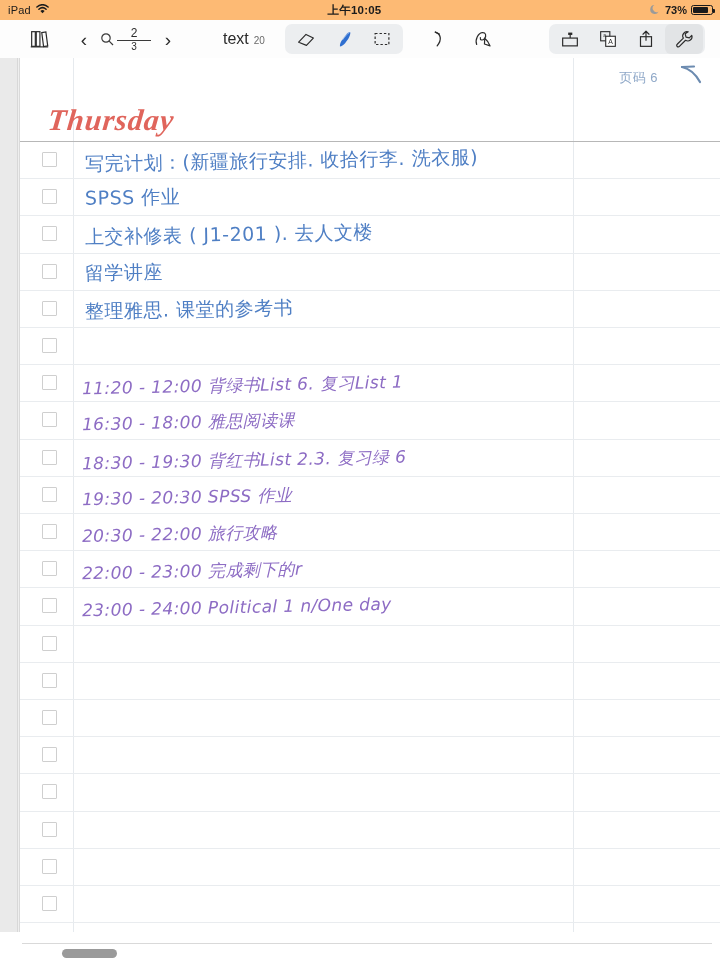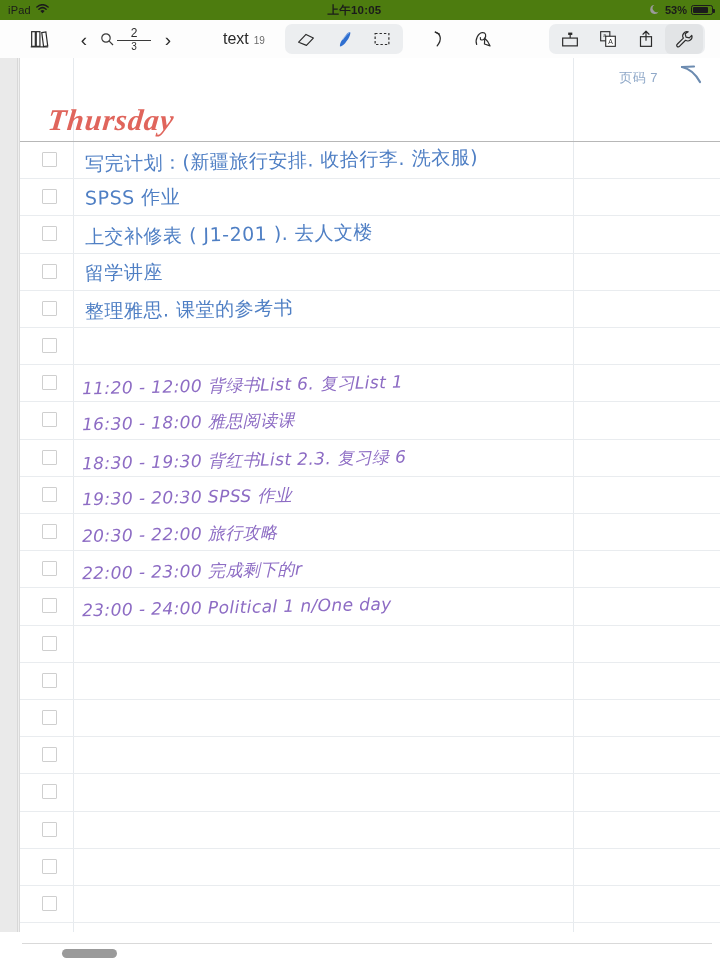--- a/index.html
+++ b/index.html
@@ -15,21 +15,21 @@
     width: 720px; height: 960px;
     background: #ffffff;
   }
 
   
   .statusbar {
     position: absolute; left: 0; top: 0;
     width: 720px; height: 20px;
     display: flex; align-items: center;
     font-size: 11px; color: #1b1b1b;
-    background: #4d7c0f;
+    background: #fdba74;
   }
   .sb-left { position: absolute; left: 8px; display: flex; align-items: center; gap: 5px; }
   .sb-device { font-size: 11px; letter-spacing: .2px; }
   .sb-wifi { display: inline-block; }
   .sb-center {
     position: absolute; left: 0; right: 11px; text-align: center;
     font-size: 11.5px; font-weight: bold; letter-spacing: .2px;
   }
   .sb-right { position: absolute; right: 7px; display: flex; align-items: center; gap: 4px; }
   .sb-moon { display: inline-block; color: #8b8b8b; }
@@ -207,21 +207,21 @@
         </svg>
       </span>
     </div>
     <div class="sb-center">上午10:05</div>
     <div class="sb-right">
       <span class="sb-moon">
         <svg width="11" height="11" viewBox="0 0 11 11">
           <path d="M8.6 7.4 A4.4 4.4 0 1 1 4.4 1.1 A3.6 3.6 0 0 0 8.6 7.4 Z" fill="#9a9a9a"></path>
         </svg>
       </span>
-      <span class="sb-batt-pct">53%</span>
+      <span class="sb-batt-pct">73%</span>
       <span class="sb-batt">
           <span class="sb-batt-fill"></span>
         </span>
     </div>
   </div>
 
   <div class="toolbar">
 
     <div class="tb-btn" style="margin-left:22px;width:34px;">
       <svg class="shelf-icon" viewBox="0 0 24 24">
@@ -247,21 +247,21 @@
         <span class="den">3</span>
       </span>
     </div>
 
     <div class="tb-btn" style="margin-left:4px;width:26px;">
       <span class="chev">›</span>
     </div>
 
     <div style="display:flex;align-items:flex-end;margin-left:42px;">
       <span class="text-label">text</span>
-      <span class="text-size">19</span>
+      <span class="text-size">20</span>
     </div>
 
     <div class="tb-group" style="margin-left:20px;">
       <div class="tb-btn">
         <svg width="22" height="22" viewBox="0 0 24 24">
           <path d="M4 15.5 L12 7 L20 11 L12.5 19 Z" fill="none" stroke="#2b2b2b" stroke-width="1.3" stroke-linejoin="round"></path>
         </svg>
       </div>
       <div class="tb-btn active-tool">
         <svg width="22" height="22" viewBox="0 0 24 24">
@@ -319,21 +319,21 @@
         </svg>
       </div>
     </div>
   </div>
 
   <div class="page-wrap">
     <div class="side-strip"></div>
 
     <div class="paper">
 
-      <div class="page-number">页码 7</div>
+      <div class="page-number">页码 6</div>
 
       <svg class="corner-mark" viewBox="0 0 26 22">
         <path d="M2 3 C9 4.5 15 9 20 18" fill="none" stroke="#6c8bb0" stroke-width="2.2" stroke-linecap="round"></path>
         <path d="M2 3 L14 2.5" fill="none" stroke="#6c8bb0" stroke-width="2.2" stroke-linecap="round"></path>
       </svg>
 
       <div class="vline col1"></div>
       <div class="vline col2"></div>
 
       <div id="rows">

